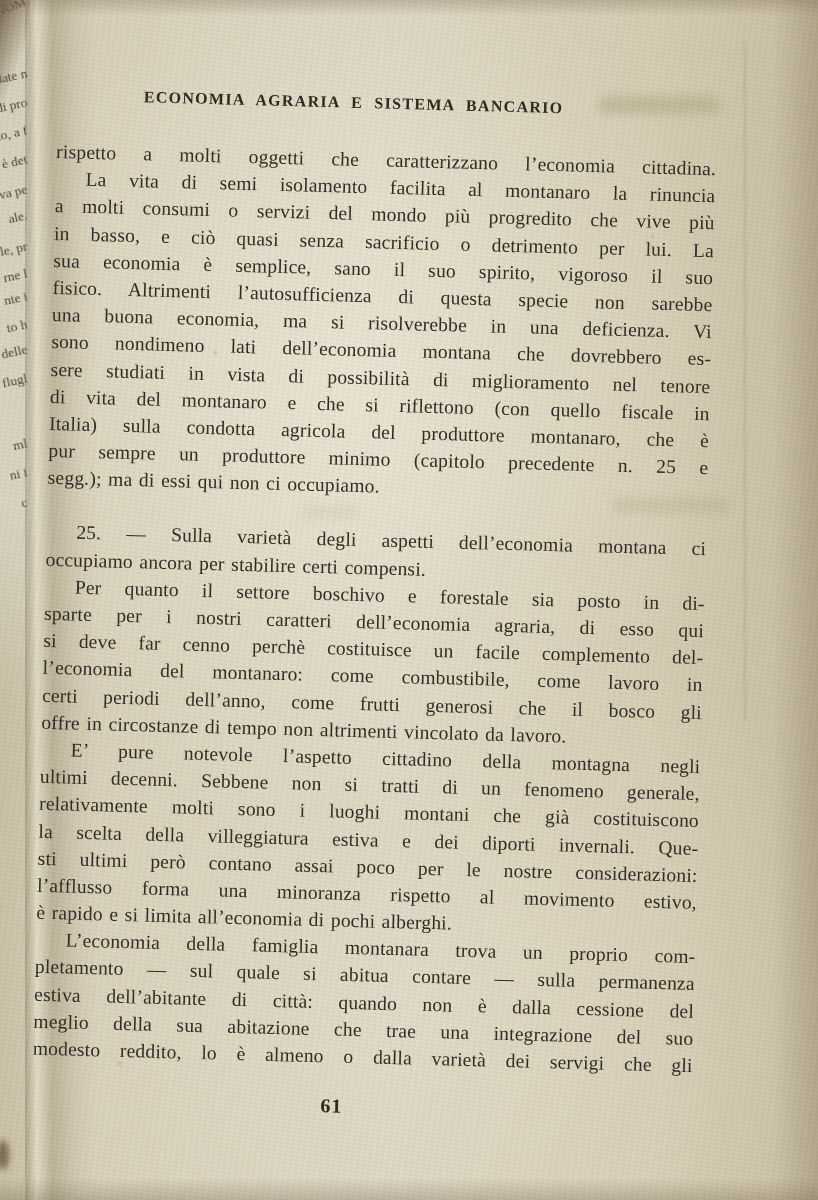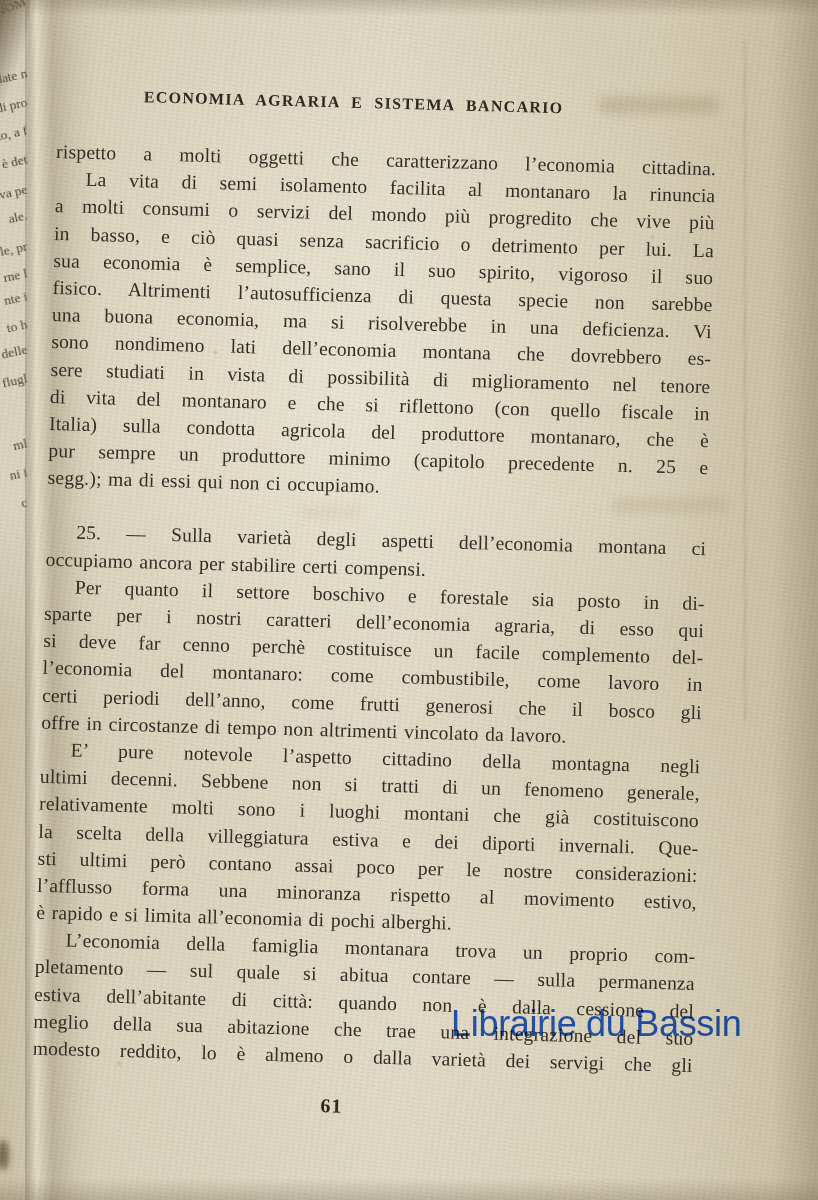--- a/index.html
+++ b/index.html
@@ -139,14 +139,13 @@
   <div class="speck" style="left:517px;top:716px;width:2px;height:3px;"></div>
   <div class="speck" style="left:118px;top:1062px;width:3px;height:3px;"></div>
   <div class="crease"></div>
   <div class="left-blob"></div>
 
   <div class="top-shade"></div>
   <div class="bottom-shade"></div>
   <div class="right-shade"></div>
   <div class="grain"></div>
 
-  <div class="watermark" id="watermark" style="color: rgb(26, 86, 220);">Librairie du Bassin</div>
 </div>
 
 </body></html>

